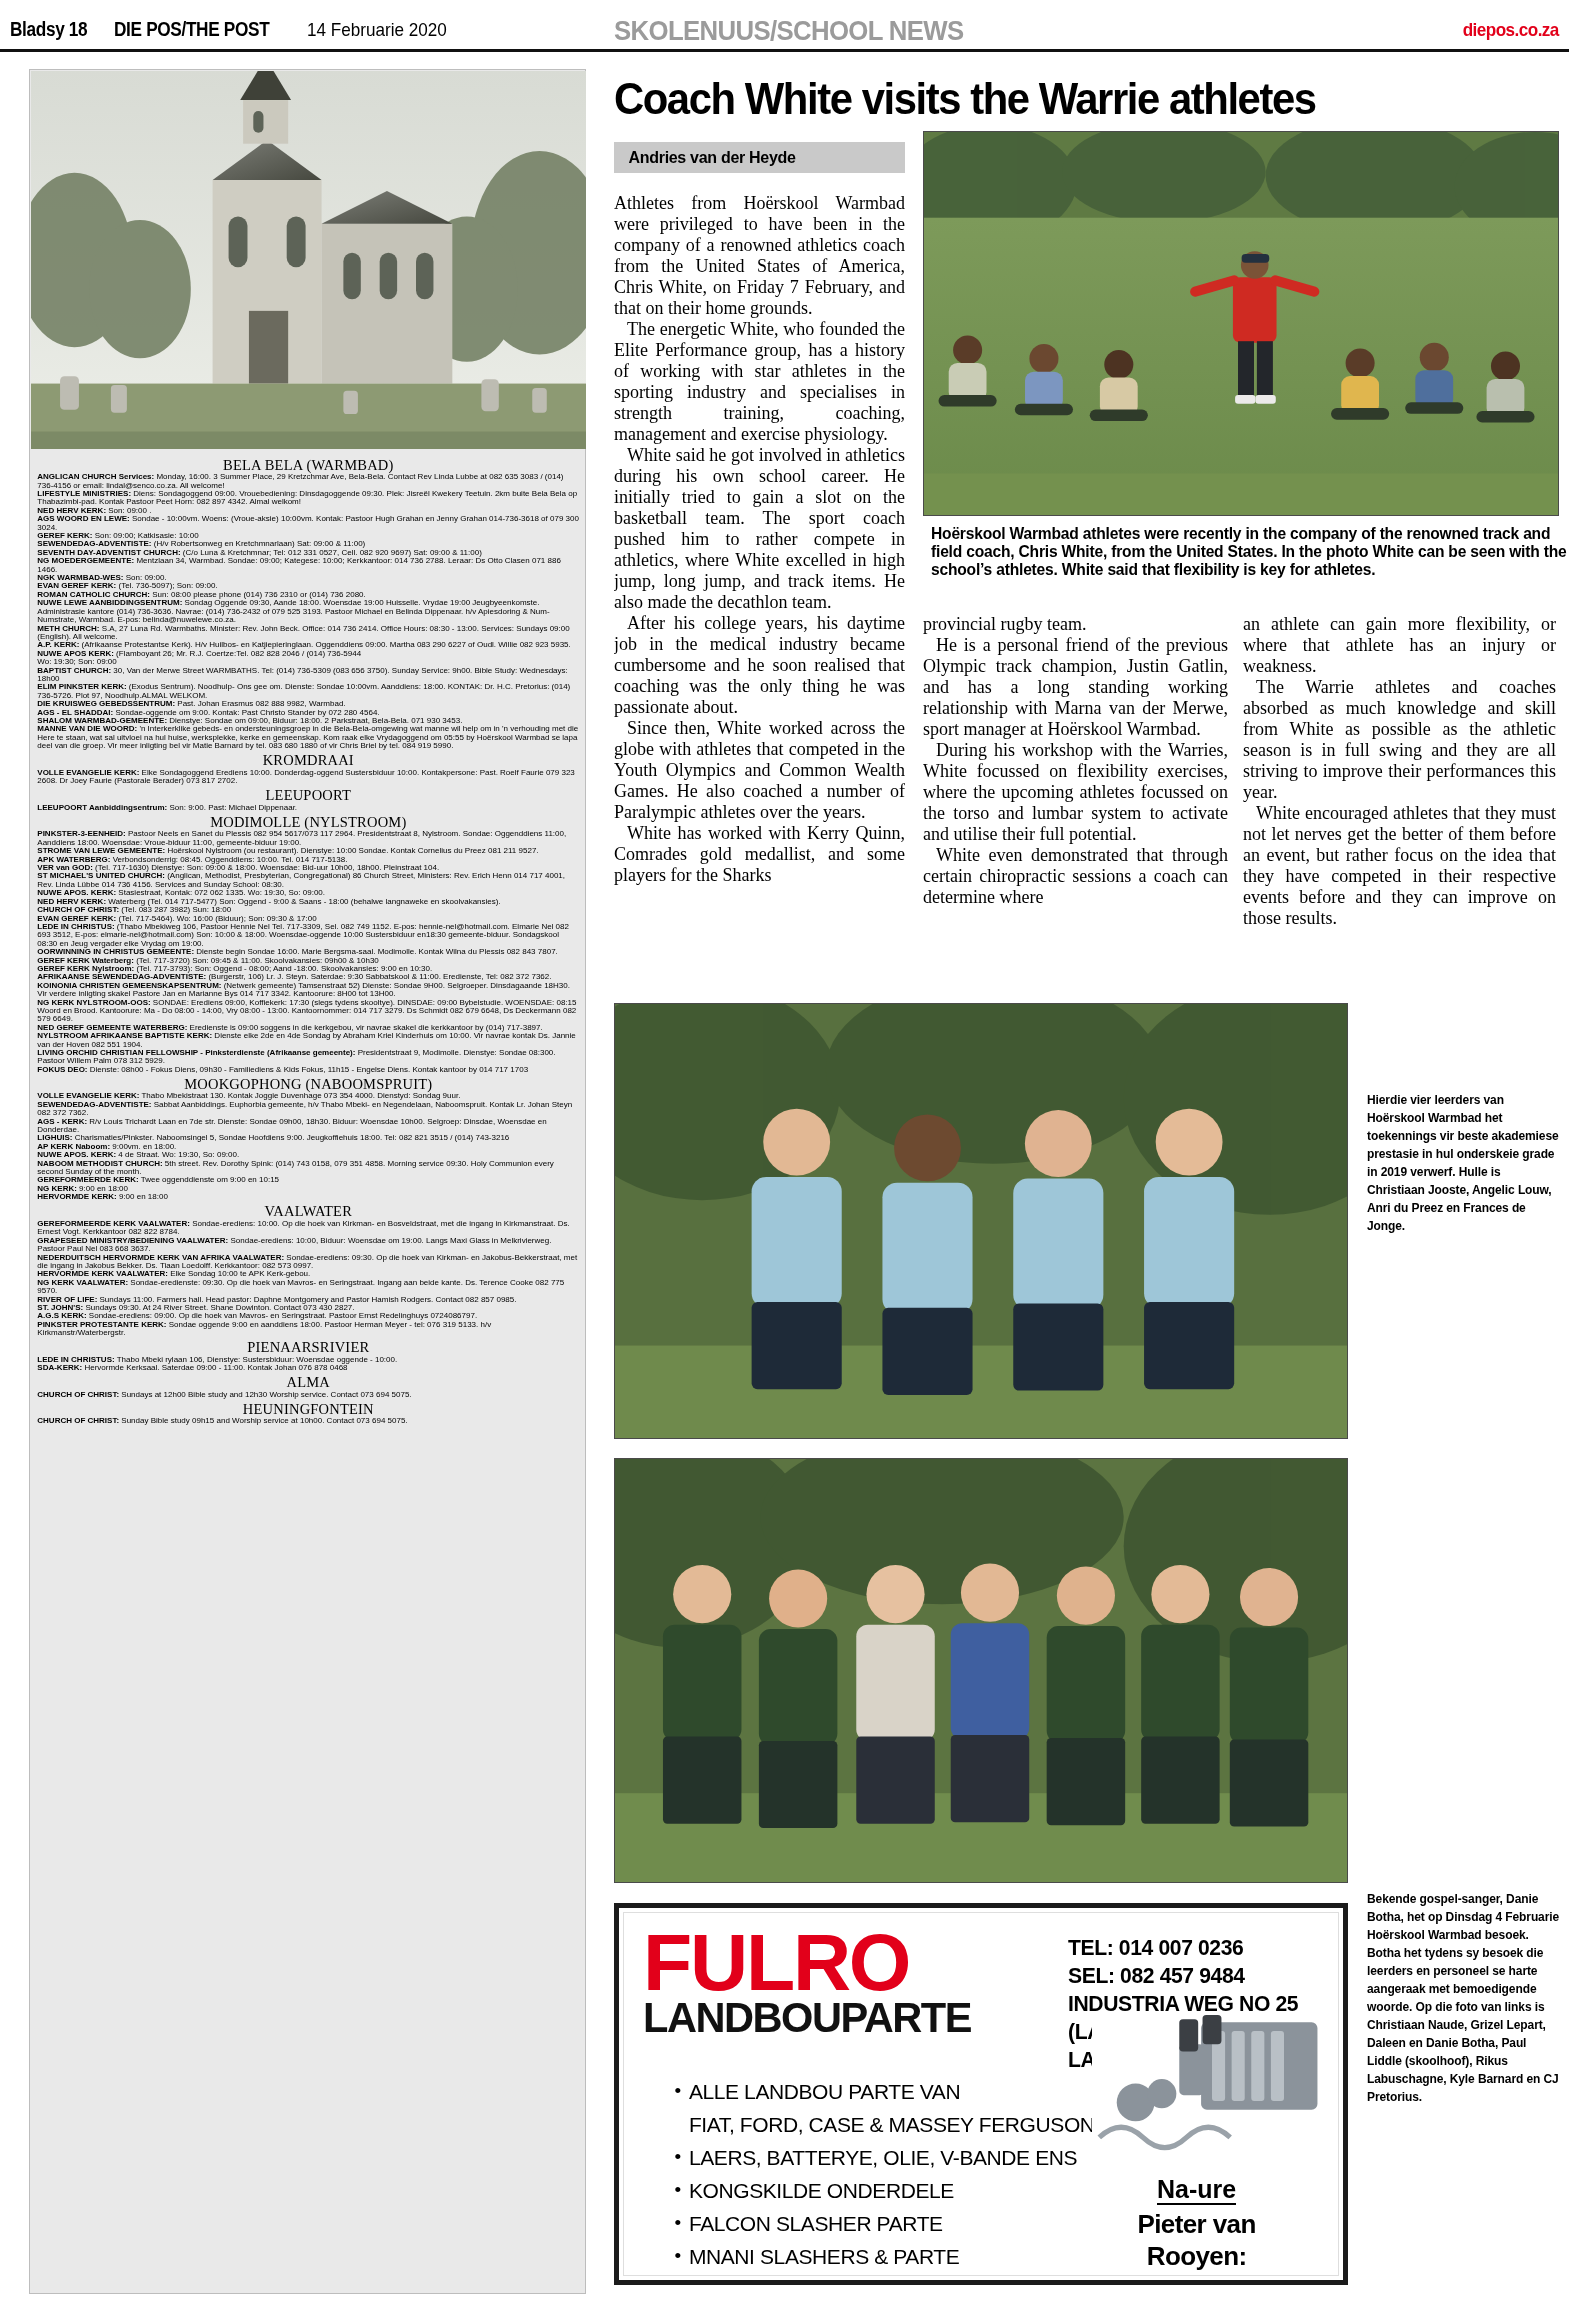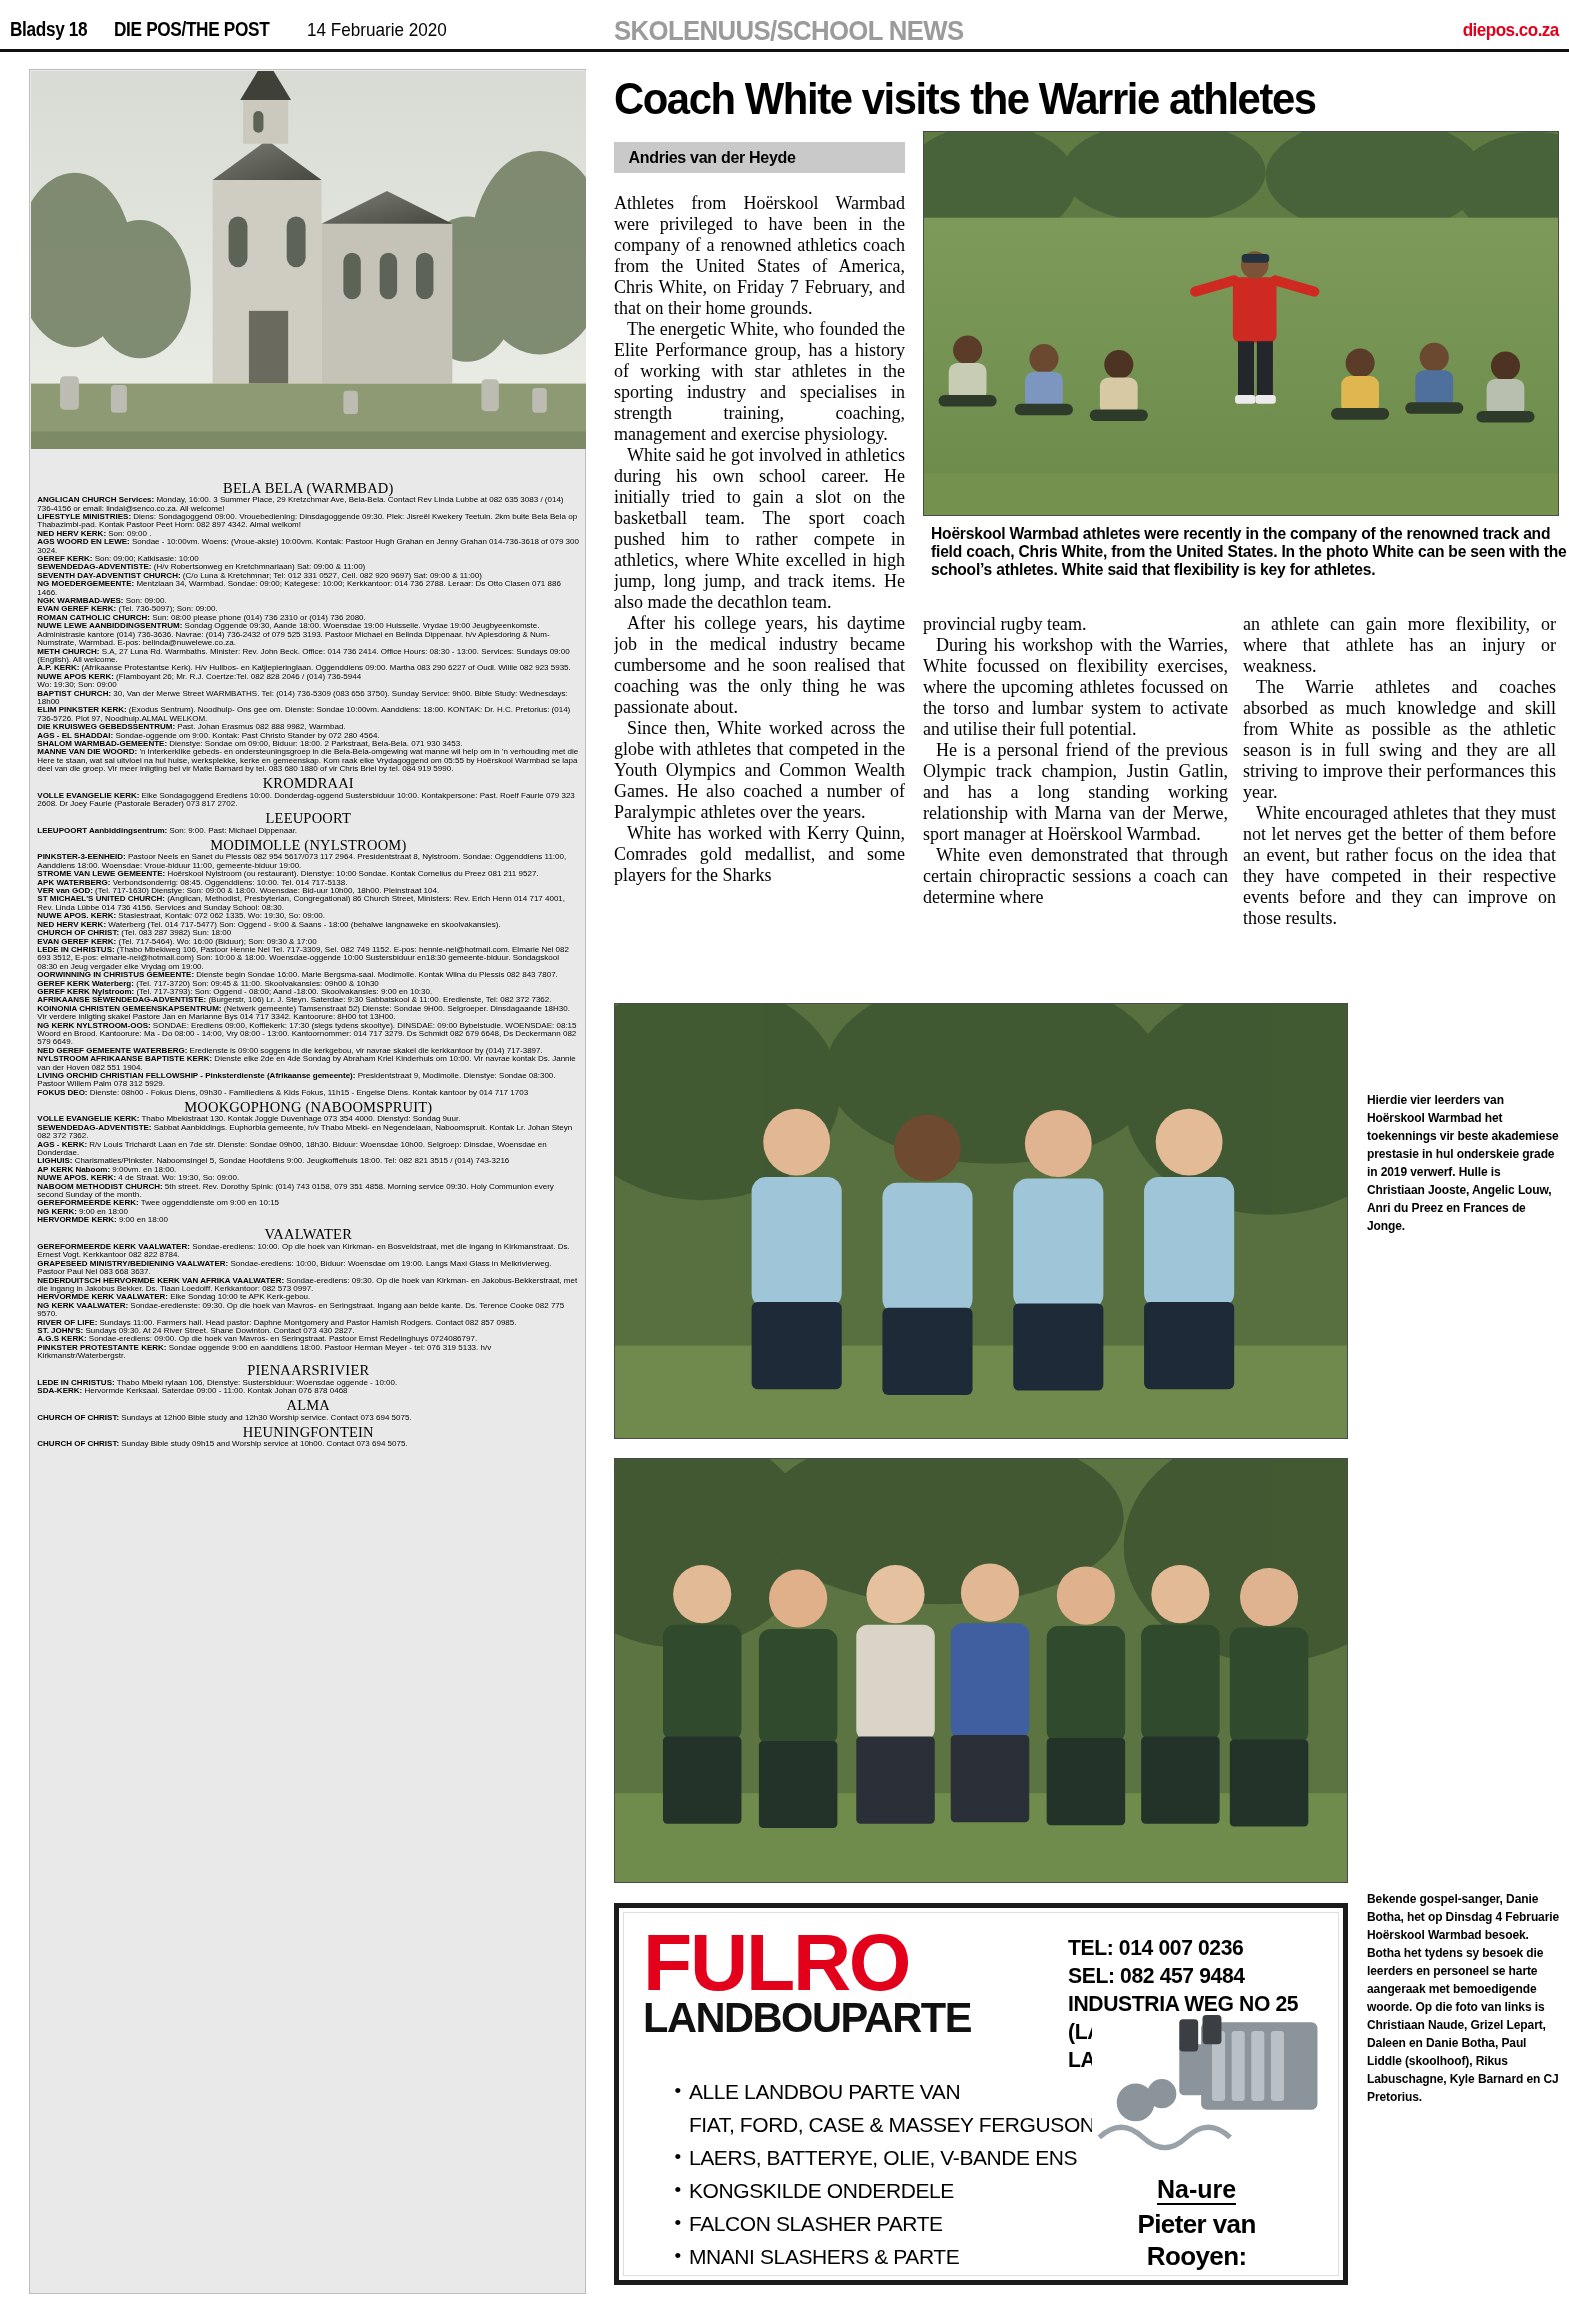--- a/index.html
+++ b/index.html
@@ -13,21 +13,21 @@
   .mh-paper{font-weight:bold;font-size:19.6px;letter-spacing:-0.4px;transform:scaleX(.88);transform-origin:left bottom;}
   .mh-date{font-size:19px;transform:scaleX(.9);transform-origin:left bottom;}
   .mh-center{position:absolute;left:614px;top:-1.5px;font-weight:bold;font-size:28px;color:#9b9b9b;letter-spacing:-0.7px;transform:scaleX(.92);transform-origin:left top;}
   .mh-right{position:absolute;right:10.2px;top:2.9px;font-weight:bold;font-size:19px;color:#e2001a;letter-spacing:-0.6px;transform:scaleX(.9);transform-origin:right top;}
   .mh-rule{position:absolute;left:0;top:49px;width:1569px;height:2.9px;background:#111;}
 
   
   .leftcol{position:absolute;left:29px;top:69px;width:557px;height:2225px;background:#e9e9e9;border:0.7px solid #bdbdbd;box-sizing:border-box;}
   .church-photo{position:absolute;left:0.7px;top:0.7px;width:555px;height:378px;overflow:hidden;background:#cfcfcf;}
   .listing{position:absolute;left:7.3px;top:385px;width:542px;height:1832px;overflow:hidden;
-           font-size:8px;line-height:8.4px;text-align:left;margin-top:23px;}
+           font-size:8px;line-height:8.4px;text-align:left;}
   .town{display:block;text-align:center;font-family:"Liberation Serif",serif;font-size:14.5px;line-height:16.7px;font-weight:normal;margin:1.5px 0 0 0;letter-spacing:0.2px;}
   .entry{display:block;margin:0;}
   .entry b{font-weight:bold;}
 
   
   .headline{position:absolute;left:614px;top:76px;width:945px;
             font-weight:bold;font-size:44px;line-height:45px;letter-spacing:-1.5px;
             transform:scaleX(.95);transform-origin:left top;}
   .byline-box{position:absolute;left:614px;top:142px;width:291px;height:30.5px;background:#c9c9c9;}
   .byline{position:absolute;left:14.5px;top:6.5px;font-weight:bold;font-size:16px;letter-spacing:-0.3px;}
@@ -230,22 +230,22 @@
   <div class="storycol" id="col1">
       <p class="first">Athletes from Hoërskool Warmbad were privileged to have been in the company of a renowned athletics coach from the United States of America, Chris White, on Friday 7 February, and that on their home grounds.</p>
       <p>The energetic White, who founded the Elite Performance group, has a history of working with star athletes in the sporting industry and specialises in strength training, coaching, management and exercise physiology.</p>
       <p>White said he got involved in athletics during his own school career. He initially tried to gain a slot on the basketball team. The sport coach pushed him to rather compete in athletics, where White excelled in high jump, long jump, and track items. He also made the decathlon team.</p>
       <p>After his college years, his daytime job in the medical industry became cumbersome and he soon realised that coaching was the only thing he was passionate about.</p>
       <p>Since then, White worked across the globe with athletes that competed in the Youth Olympics and Common Wealth Games. He also coached a number of Paralympic athletes over the years.</p>
       <p>White has worked with Kerry Quinn, Comrades gold medallist, and some players for the Sharks</p>
     </div>
   <div class="storycol" id="col2">
       <p class="first">provincial rugby team.</p>
+      <p>He is a personal friend of the previous Olympic track champion, Justin Gatlin, and has a long standing working relationship with Marna van der Merwe, sport manager at Hoërskool Warmbad.</p>
       <p>During his workshop with the Warries, White focussed on flexibility exercises, where the upcoming athletes focussed on the torso and lumbar system to activate and utilise their full potential.</p>
-      <p>He is a personal friend of the previous Olympic track champion, Justin Gatlin, and has a long standing working relationship with Marna van der Merwe, sport manager at Hoërskool Warmbad.</p>
       <p>White even demonstrated that through certain chiropractic sessions a coach can determine where</p>
     </div>
   <div class="storycol" id="col3">
       <p class="first">an athlete can gain more flexibility, or where that athlete has an injury or weakness.</p>
       <p>The Warrie athletes and coaches absorbed as much knowledge and skill from White as possible as the athletic season is in full swing and they are all striving to improve their performances this year.</p>
       <p>White encouraged athletes that they must not let nerves get the better of them before an event, but rather focus on the idea that they have competed in their respective events before and they can improve on those results.</p>
     </div>
 
   <div class="photo" id="photo-main">
     <svg width="636" height="385" viewBox="0 0 875 530" preserveAspectRatio="none" aria-hidden="true">

